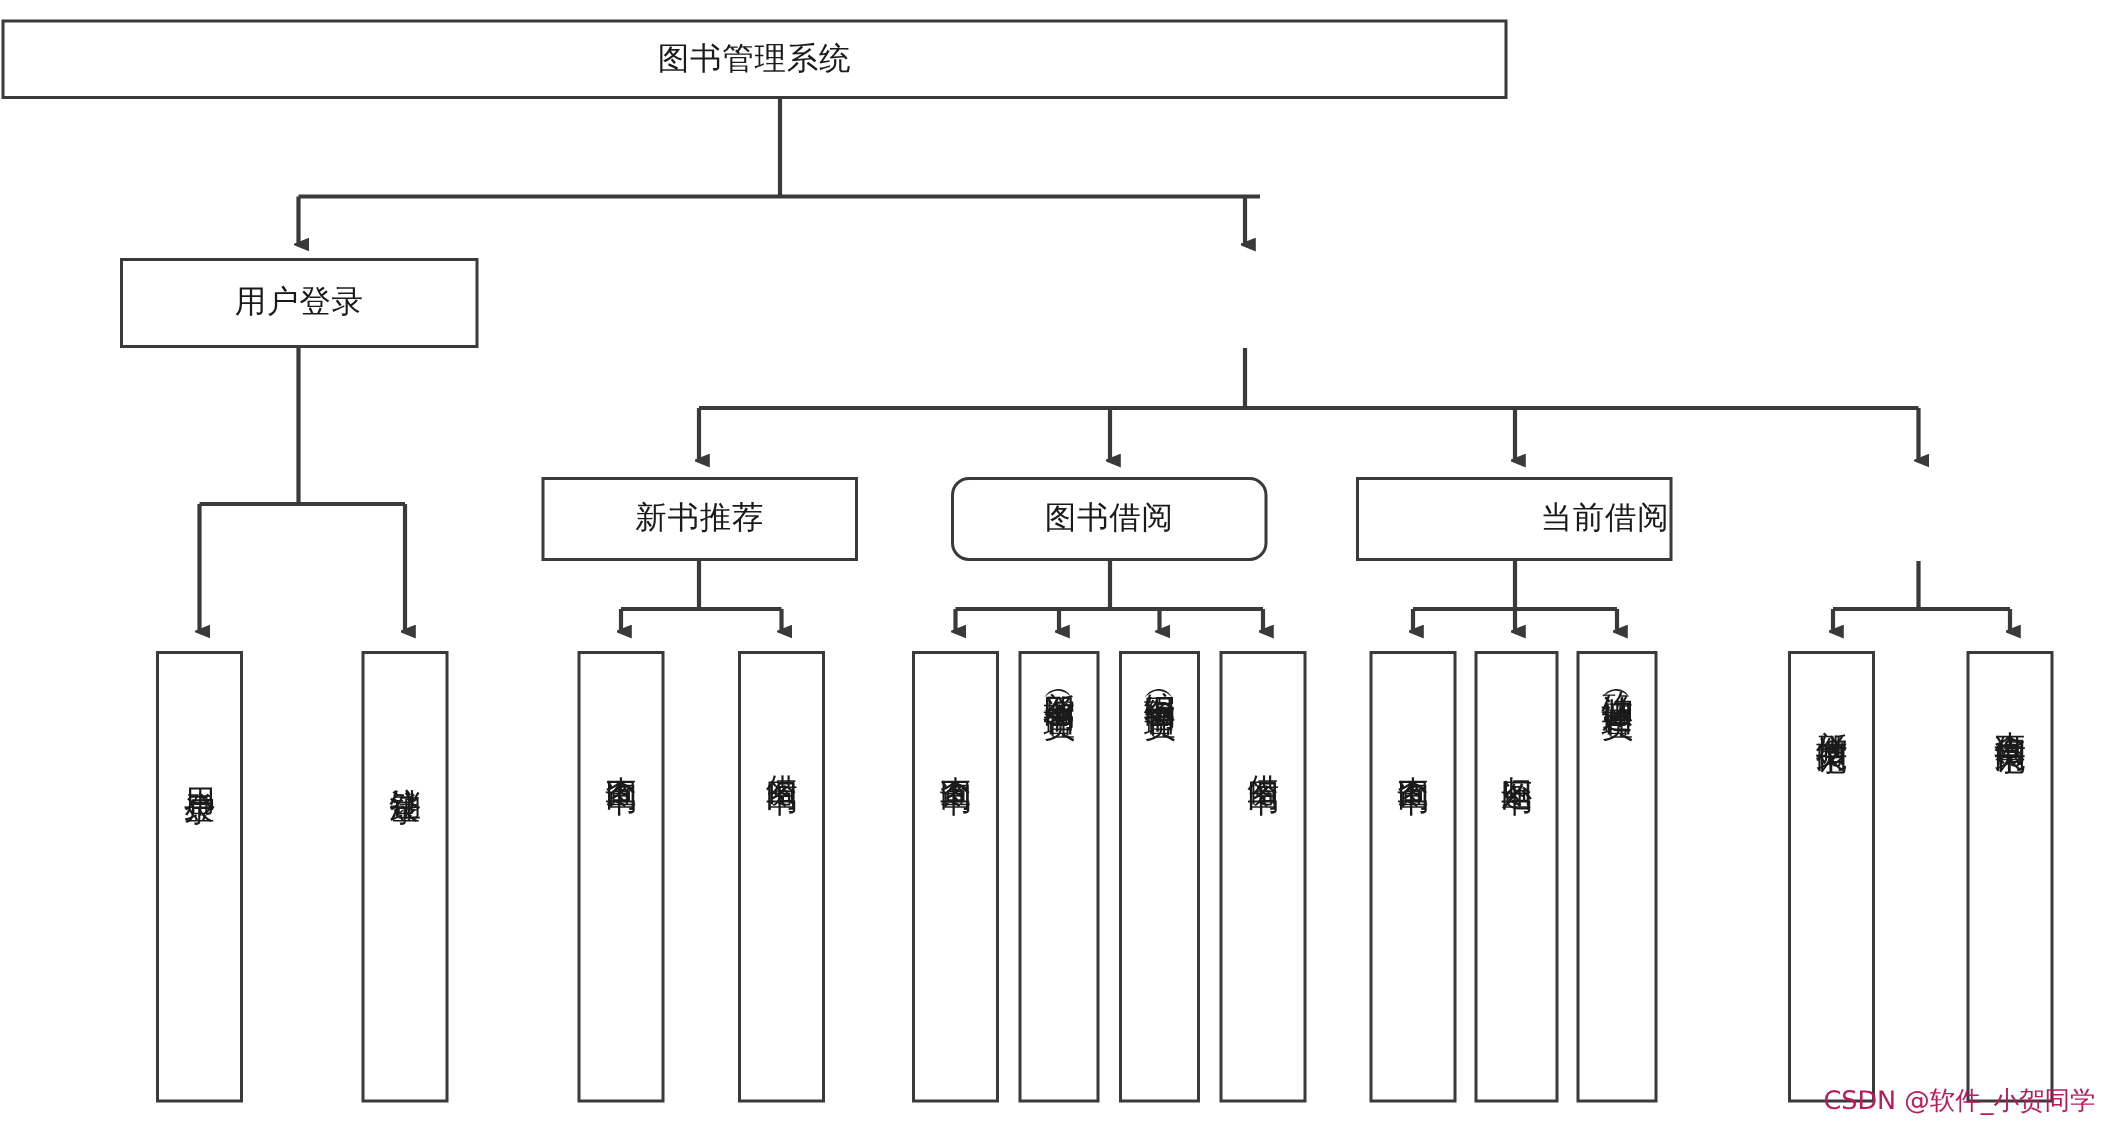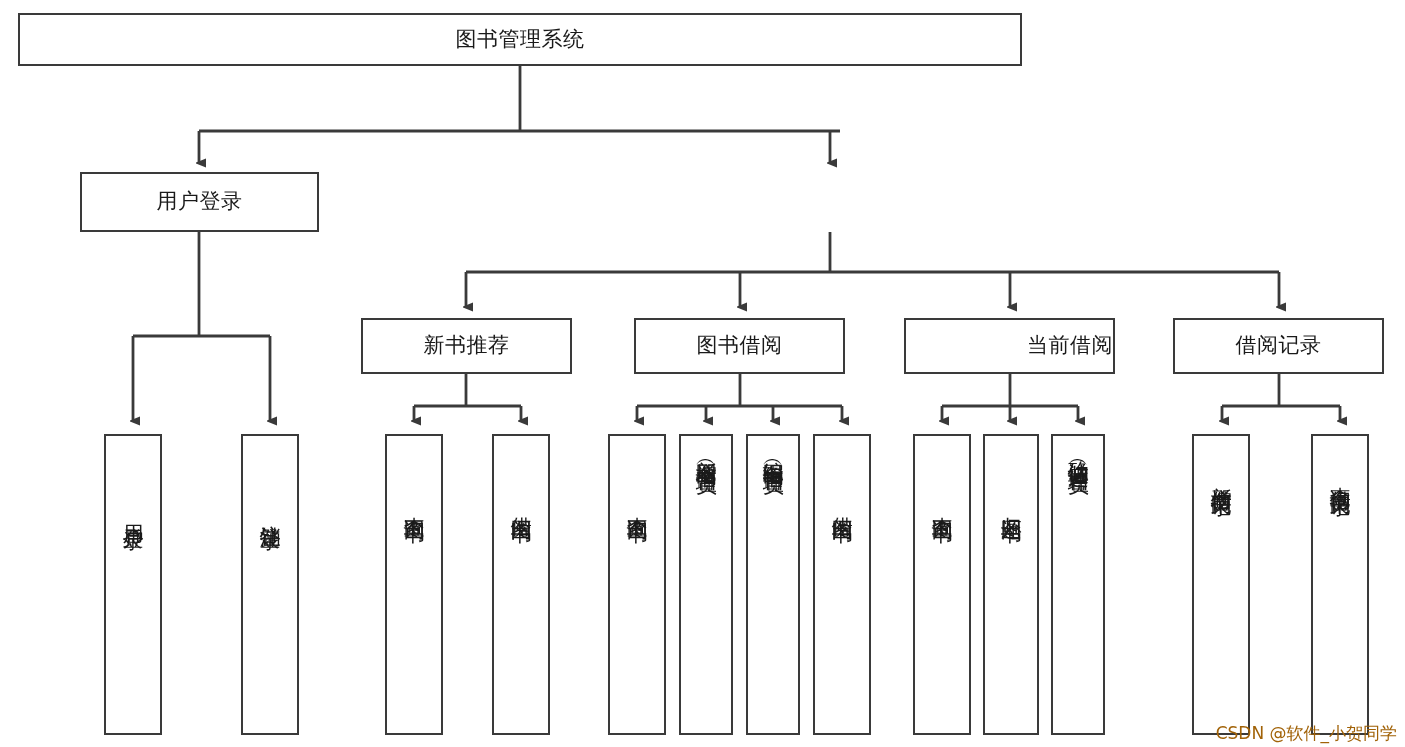--- a/index.html
+++ b/index.html
@@ -51,21 +51,21 @@
     line-height: 1.35;
     letter-spacing: 2px;
     white-space: nowrap;
     display: block;
   }
   .watermark {
     position: absolute;
     right: 8px;
     bottom: 2px;
     font-size: 17px;
-    color: #a16207;
+    color: #be185d;
     z-index: 5;
     white-space: nowrap;
     font-family: "DejaVu Sans", "Liberation Sans", sans-serif;
     margin-top: 47px;
   }
 </style>
 </head>
 <body>
 
 <div id="canvas">
@@ -113,39 +113,36 @@
       <path d="M1010,406 L1010,421" marker-end="url(#arrow)"></path>
       <path d="M1078,406 L1078,421" marker-end="url(#arrow)"></path>
 
       <path d="M1279,374 L1279,406"></path>
       <path d="M1222,406 L1340,406"></path>
       <path d="M1222,406 L1222,421" marker-end="url(#arrow)"></path>
       <path d="M1340,406 L1340,421" marker-end="url(#arrow)"></path>
     </g>
   </svg>
 
-  <div class="node node-h" style="left:18px; top:13px; width:1004px; height:53px;">
+  <div class="node node-h" style="left:1px; top:13px; width:1004px; height:53px;">
     <span>图书管理系统</span>
   </div>
 
   <div class="node node-h" style="left:80px; top:172px; width:239px; height:60px;">
     <span>用户登录</span>
   </div>
 
   <div class="node node-h" style="left:361px; top:318px; width:211px; height:56px;">
     <span>新书推荐</span>
   </div>
-  <div class="node node-h" style="left:634px; top:318px; width:211px; height:56px;">
+  <div class="node node-h" style="left:634px; top:318px; width:211px; height:56px;border-radius:12px;">
     <span>图书借阅</span>
   </div>
   <div class="node node-h" style="left:904px; top:318px; width:211px; height:56px;justify-content:flex-end;">
     <span>当前借阅</span>
-  </div>
-  <div class="node node-h" style="left:1173px; top:318px; width:211px; height:56px;">
-    <span>借阅记录</span>
   </div>
 
   <div class="node node-v" style="left:104px; top:434px; width:58px; height:301px;">
     <span class="vlabel" style="margin-top:66px;">用户登录</span>
   </div>
   <div class="node node-v" style="left:241px; top:434px; width:58px; height:301px;">
     <span class="vlabel" style="margin-top:66px;">注销登录</span>
   </div>
 
   <div class="node node-v" style="left:385px; top:434px; width:58px; height:301px;">

